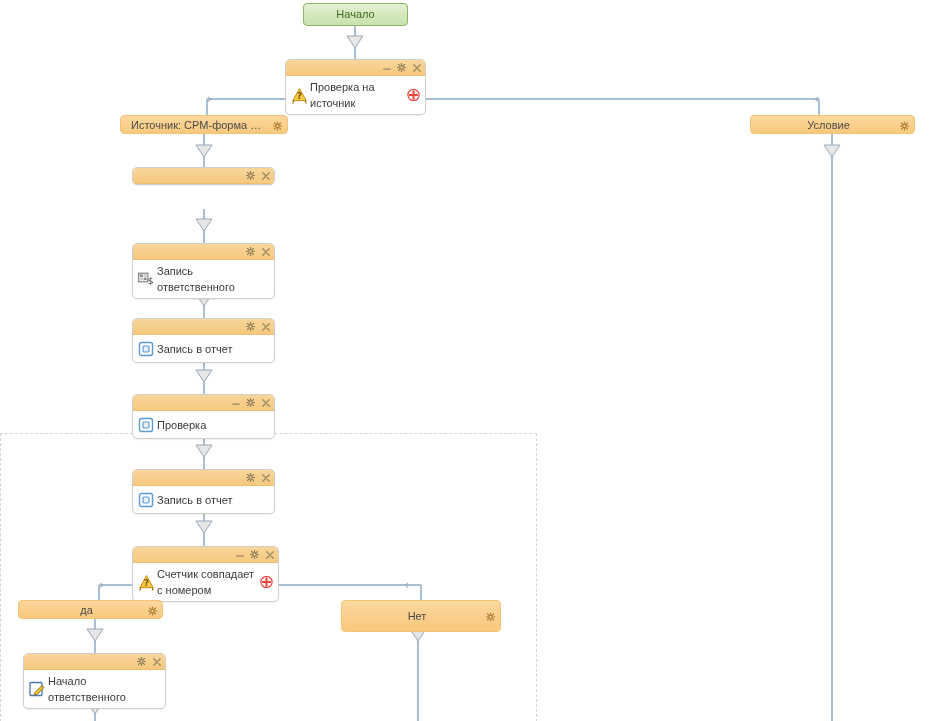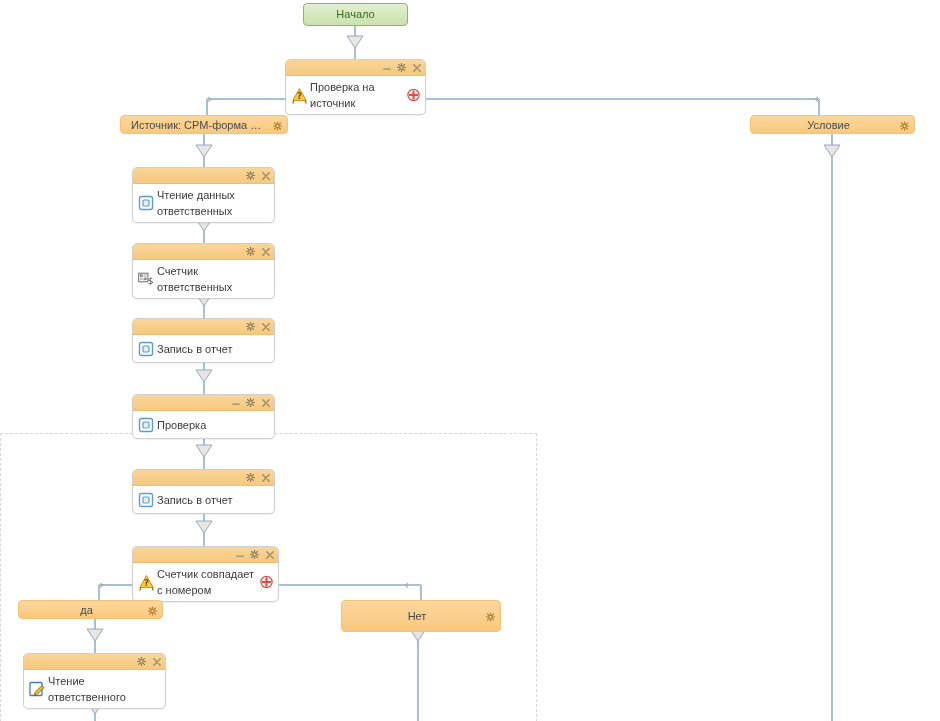--- a/index.html
+++ b/index.html
@@ -310,29 +310,20 @@
                 </g>
               </svg>
             </span>
             <span class="tb-btn">
               <svg width="8" height="8" viewBox="0 0 8 8" aria-hidden="true">
                 <path d="M0.8 0.8 L7.2 7.2 M7.2 0.8 L0.8 7.2" stroke="#9a8a63" stroke-width="1.3" stroke-linecap="round"></path>
               </svg>
             </span>
           </div>
         </div>
-        <div class="body tall">
-          <span class="ico">
-            <svg width="16" height="16" viewBox="0 0 16 16" aria-hidden="true">
-              <rect x="1.5" y="1.5" width="13" height="13" rx="2" fill="#ffffff" stroke="#5b9bd5" stroke-width="1.4"></rect>
-              <rect x="5" y="5" width="6" height="6" rx="1.2" fill="#e6f0fa" stroke="#5b9bd5" stroke-width="1.2"></rect>
-            </svg>
-          </span>
-          <span class="label">Чтение данных ответственных</span>
-        </div>
       </div>
       <div class="card" style="left: 132px; top: 243px; width: 143px;">
         <div class="titlebar">
           <div class="tb-btns">
             <span class="tb-btn">
               <svg width="9" height="9" viewBox="0 0 10 10" aria-hidden="true">
                 <circle cx="5" cy="5" r="2" fill="none" stroke="#8a7a55" stroke-width="1.3"></circle>
                 <g stroke="#8a7a55" stroke-width="1.3" stroke-linecap="round">
                   <path d="M5 0.4 V1.8 M5 8.2 V9.6 M0.4 5 H1.8 M8.2 5 H9.6"></path>
                   <path d="M1.7 1.7 L2.7 2.7 M7.3 7.3 L8.3 8.3 M8.3 1.7 L7.3 2.7 M2.7 7.3 L1.7 8.3"></path>
@@ -350,21 +341,21 @@
           <span class="ico">
             <svg width="17" height="15" viewBox="0 0 17 15" aria-hidden="true">
               <rect x="0.7" y="1.2" width="9.2" height="8.6" fill="#ffffff" stroke="#6b6b6b" stroke-width="1"></rect>
               <rect x="1.8" y="2.3" width="3.1" height="2.6" fill="#8f8f8f"></rect>
               <rect x="5.6" y="2.3" width="3.1" height="2.6" fill="#c8c8c8"></rect>
               <rect x="1.8" y="5.6" width="3.1" height="2.6" fill="#c8c8c8"></rect>
               <rect x="5.6" y="5.6" width="3.1" height="2.6" fill="#8f8f8f"></rect>
               <text x="12.6" y="12.4" font-size="9" font-family="DejaVu Sans, sans-serif" fill="#3b3b3b" text-anchor="middle">$</text>
             </svg>
           </span>
-          <span class="label">Счетчик ответственных</span>
+          <span class="label">Запись ответственного</span>
         </div>
       </div>
       <div class="card" style="left: 132px; top: 318px; width: 143px;">
         <div class="titlebar">
           <div class="tb-btns">
             <span class="tb-btn">
               <svg width="9" height="9" viewBox="0 0 10 10" aria-hidden="true">
                 <circle cx="5" cy="5" r="2" fill="none" stroke="#8a7a55" stroke-width="1.3"></circle>
                 <g stroke="#8a7a55" stroke-width="1.3" stroke-linecap="round">
                   <path d="M5 0.4 V1.8 M5 8.2 V9.6 M0.4 5 H1.8 M8.2 5 H9.6"></path>
@@ -531,21 +522,21 @@
           </div>
         </div>
         <div class="body">
           <span class="ico">
             <svg width="16" height="16" viewBox="0 0 16 16" aria-hidden="true">
               <rect x="1" y="1.5" width="12" height="13" rx="1" fill="#ffffff" stroke="#4a77b4" stroke-width="1.3"></rect>
               <path d="M6 11.5 L12.8 4.7 L14.8 6.7 L8 13.5 L5.4 14.1 Z" fill="#f2c230" stroke="#8a6a10" stroke-width="1"></path>
               <path d="M12.8 4.7 L14.8 6.7" stroke="#8a6a10" stroke-width="1"></path>
             </svg>
           </span>
-          <span class="label">Чтение ответственного</span>
+          <span class="label">Начало ответственного</span>
         </div>
       </div>
     </div>
 
   <div id="chev-host">
       <span class="chev" style="left: 207px; top: 92px;">›</span>
       <span class="chev" style="left: 814px; top: 92px;">‹</span>
       <span class="chev" style="left: 99px; top: 578px;">›</span>
       <span class="chev" style="left: 404px; top: 578px;">‹</span>
     </div>

